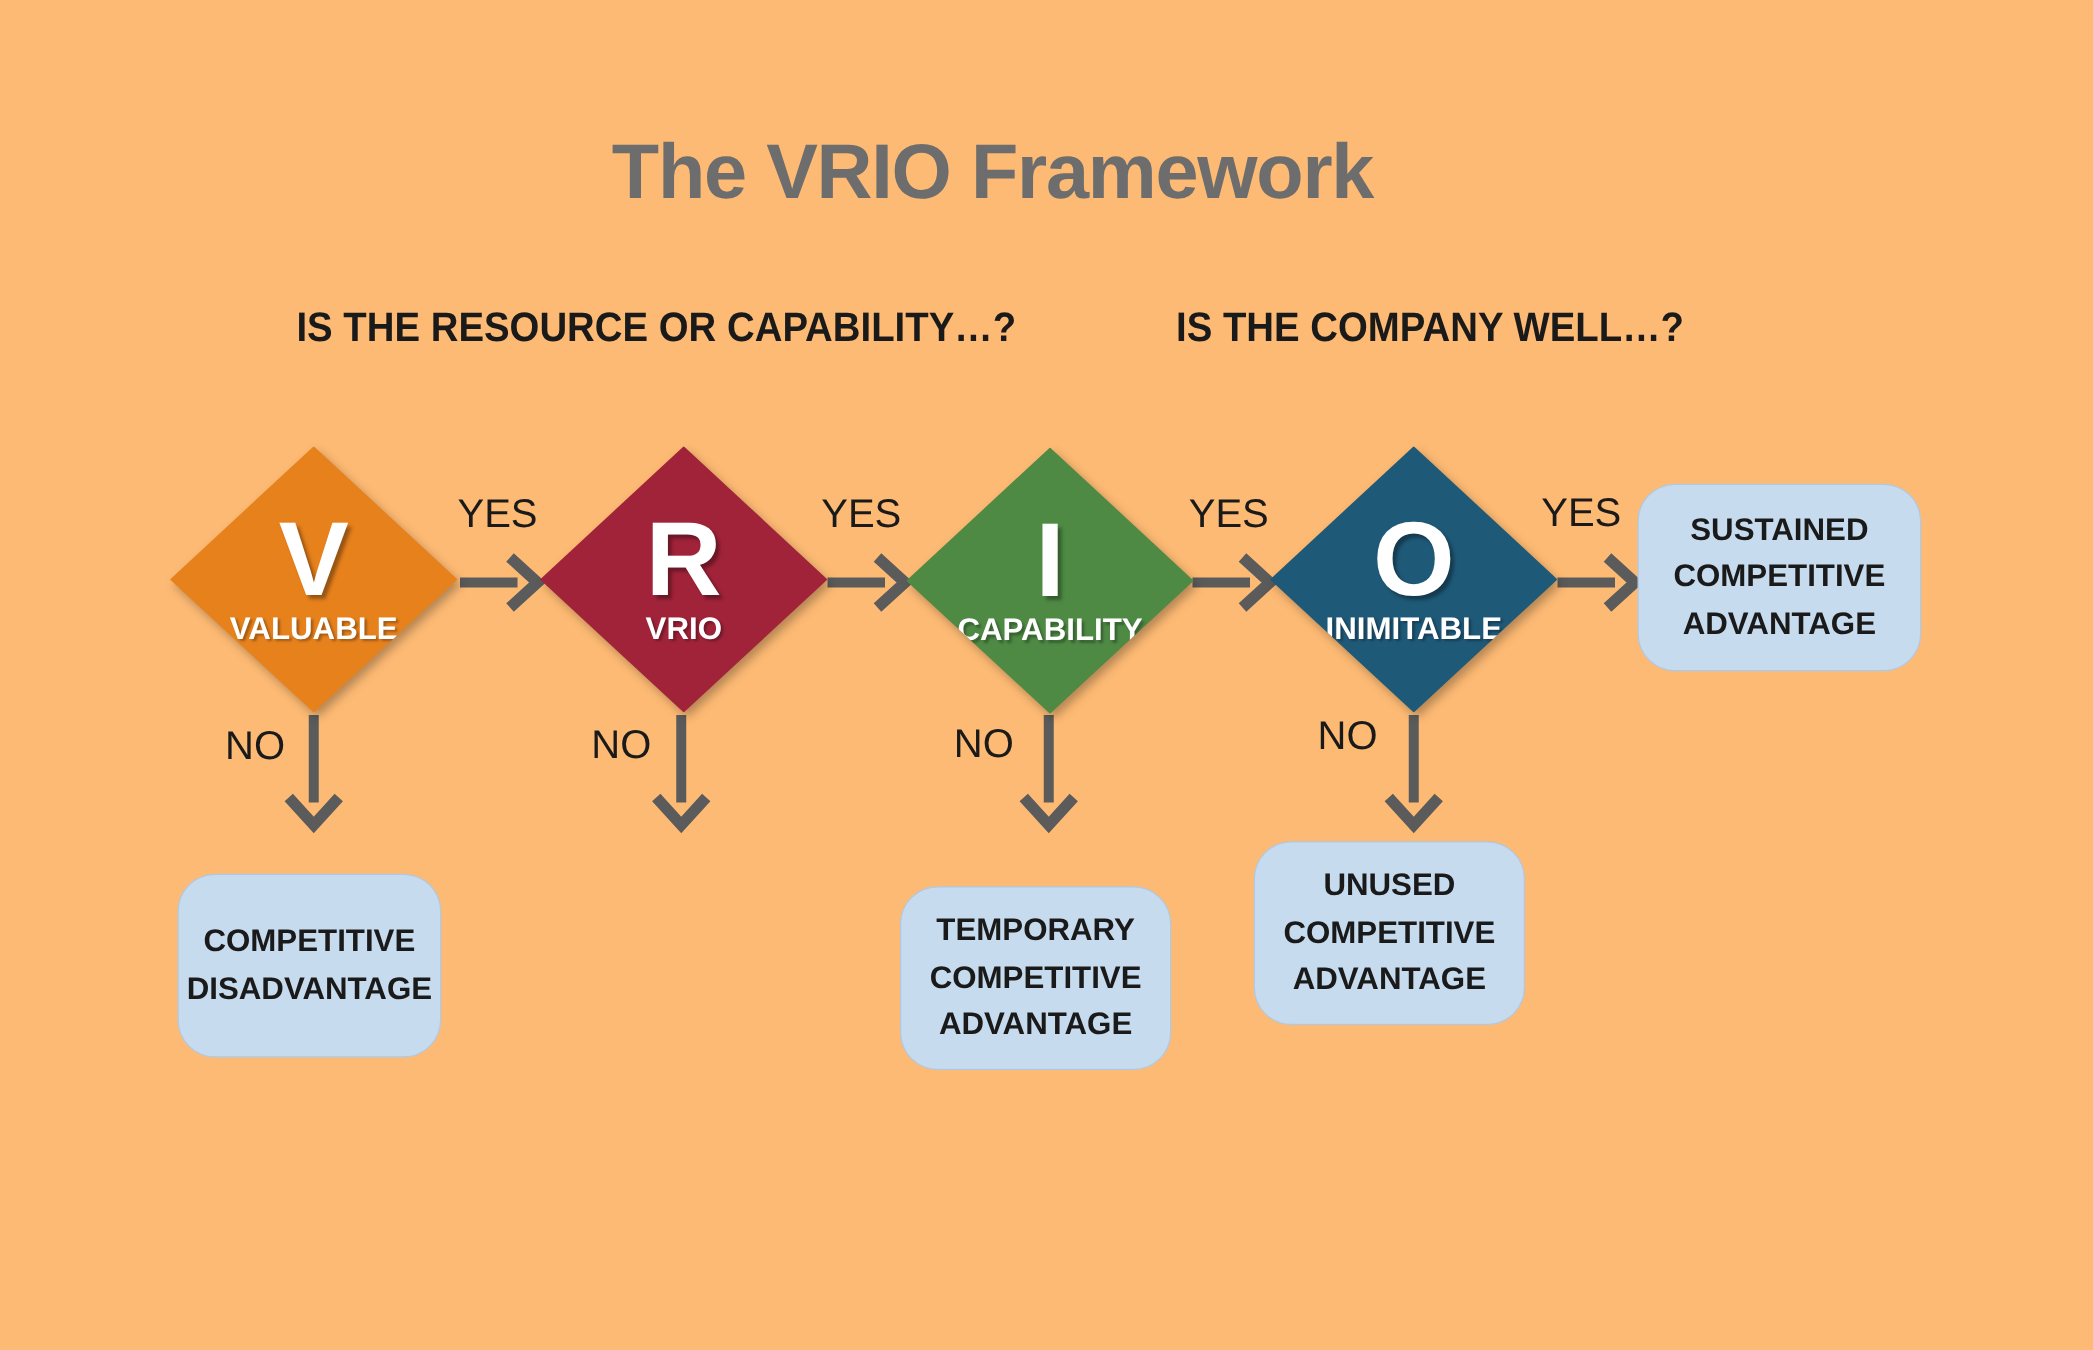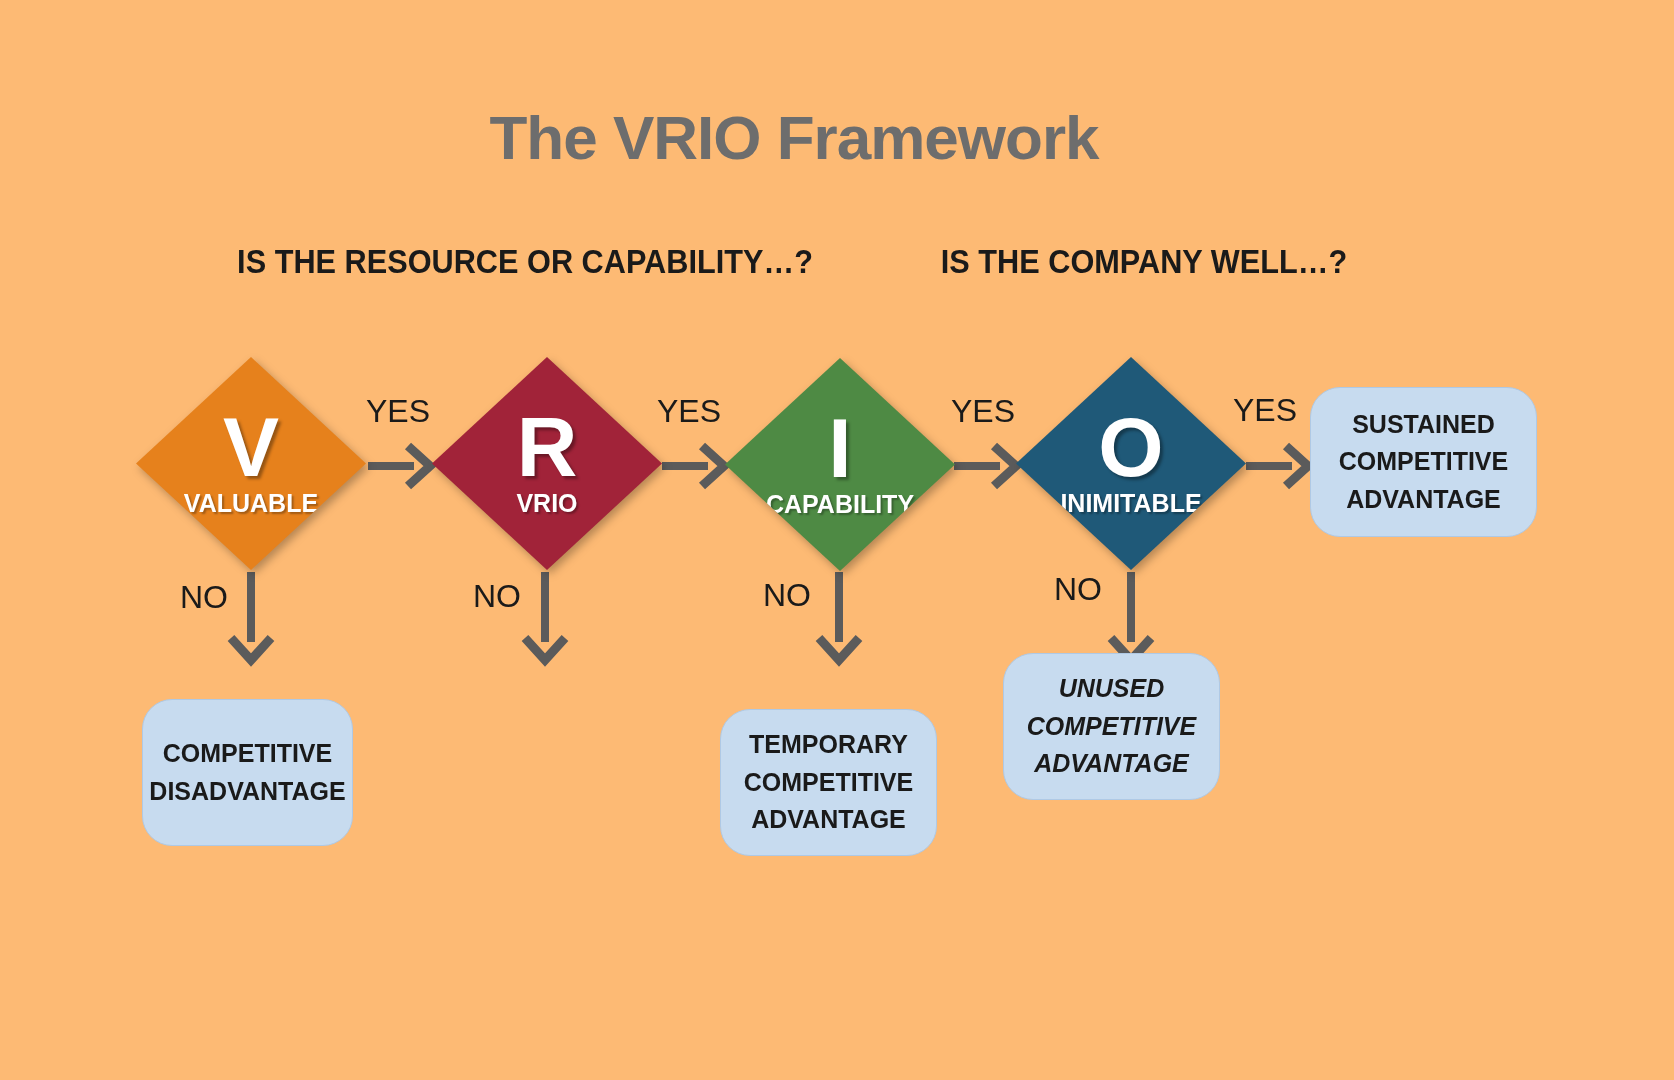--- a/index.html
+++ b/index.html
@@ -130,20 +130,20 @@
   <span class="lbl" style="left:497px;top:596px;">NO</span>
   <span class="lbl" style="left:787px;top:595px;">NO</span>
   <span class="lbl" style="left:1078px;top:589px;">NO</span>
 
   <div class="outcome" style="left:142px;top:699px;width:211px;height:147px;">
     <span>COMPETITIVE DISADVANTAGE</span>
   </div>
   <div class="outcome" style="left:720px;top:663px;width:217px;height:147px;margin-top:46px;">
     <span>TEMPORARY COMPETITIVE ADVANTAGE</span>
   </div>
-  <div class="outcome" style="left:1003px;top:653px;width:217px;height:147px;font-style:italic;">
+  <div class="outcome" style="left:1003px;top:673px;width:217px;height:147px;">
     <span>UNUSED COMPETITIVE ADVANTAGE</span>
   </div>
   <div class="outcome" style="left:1310px;top:387px;width:227px;height:150px;">
     <span>SUSTAINED COMPETITIVE ADVANTAGE</span>
   </div>
 
 </div>
 
 </body></html>

